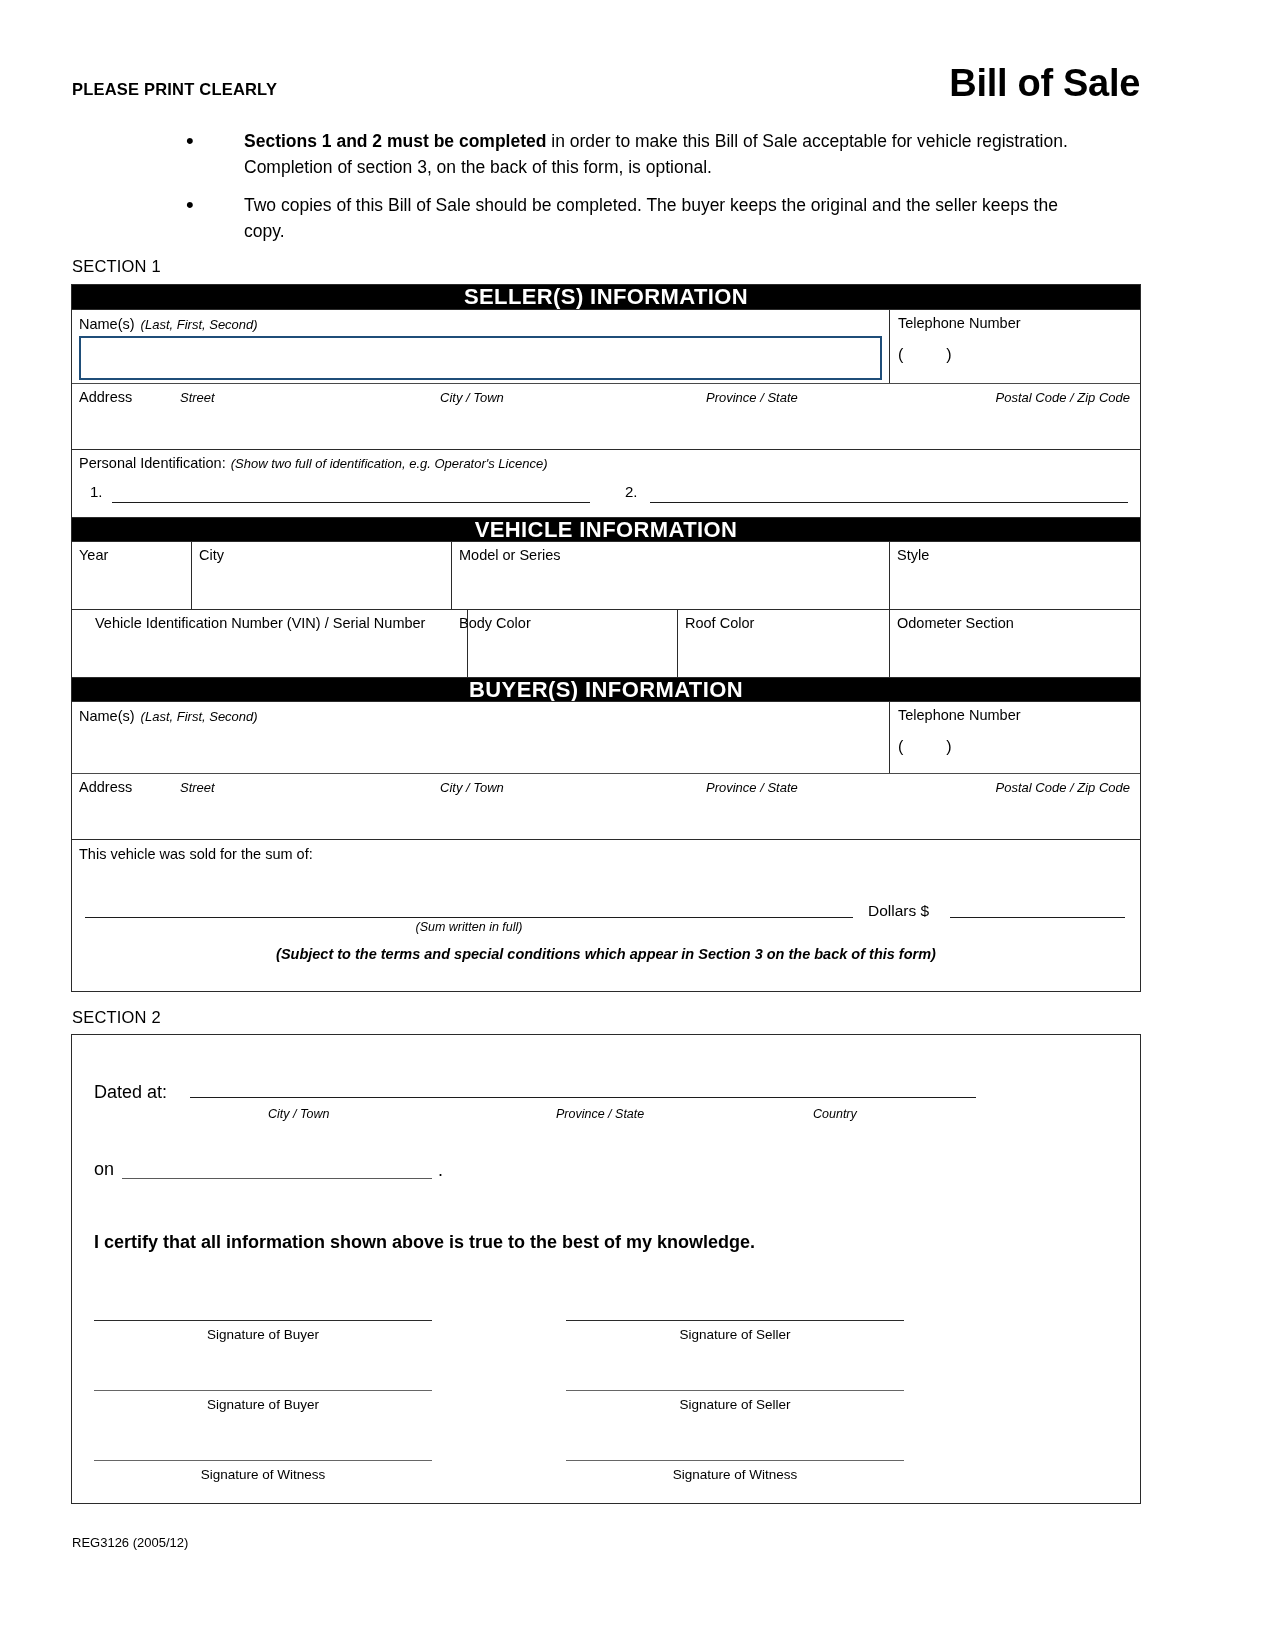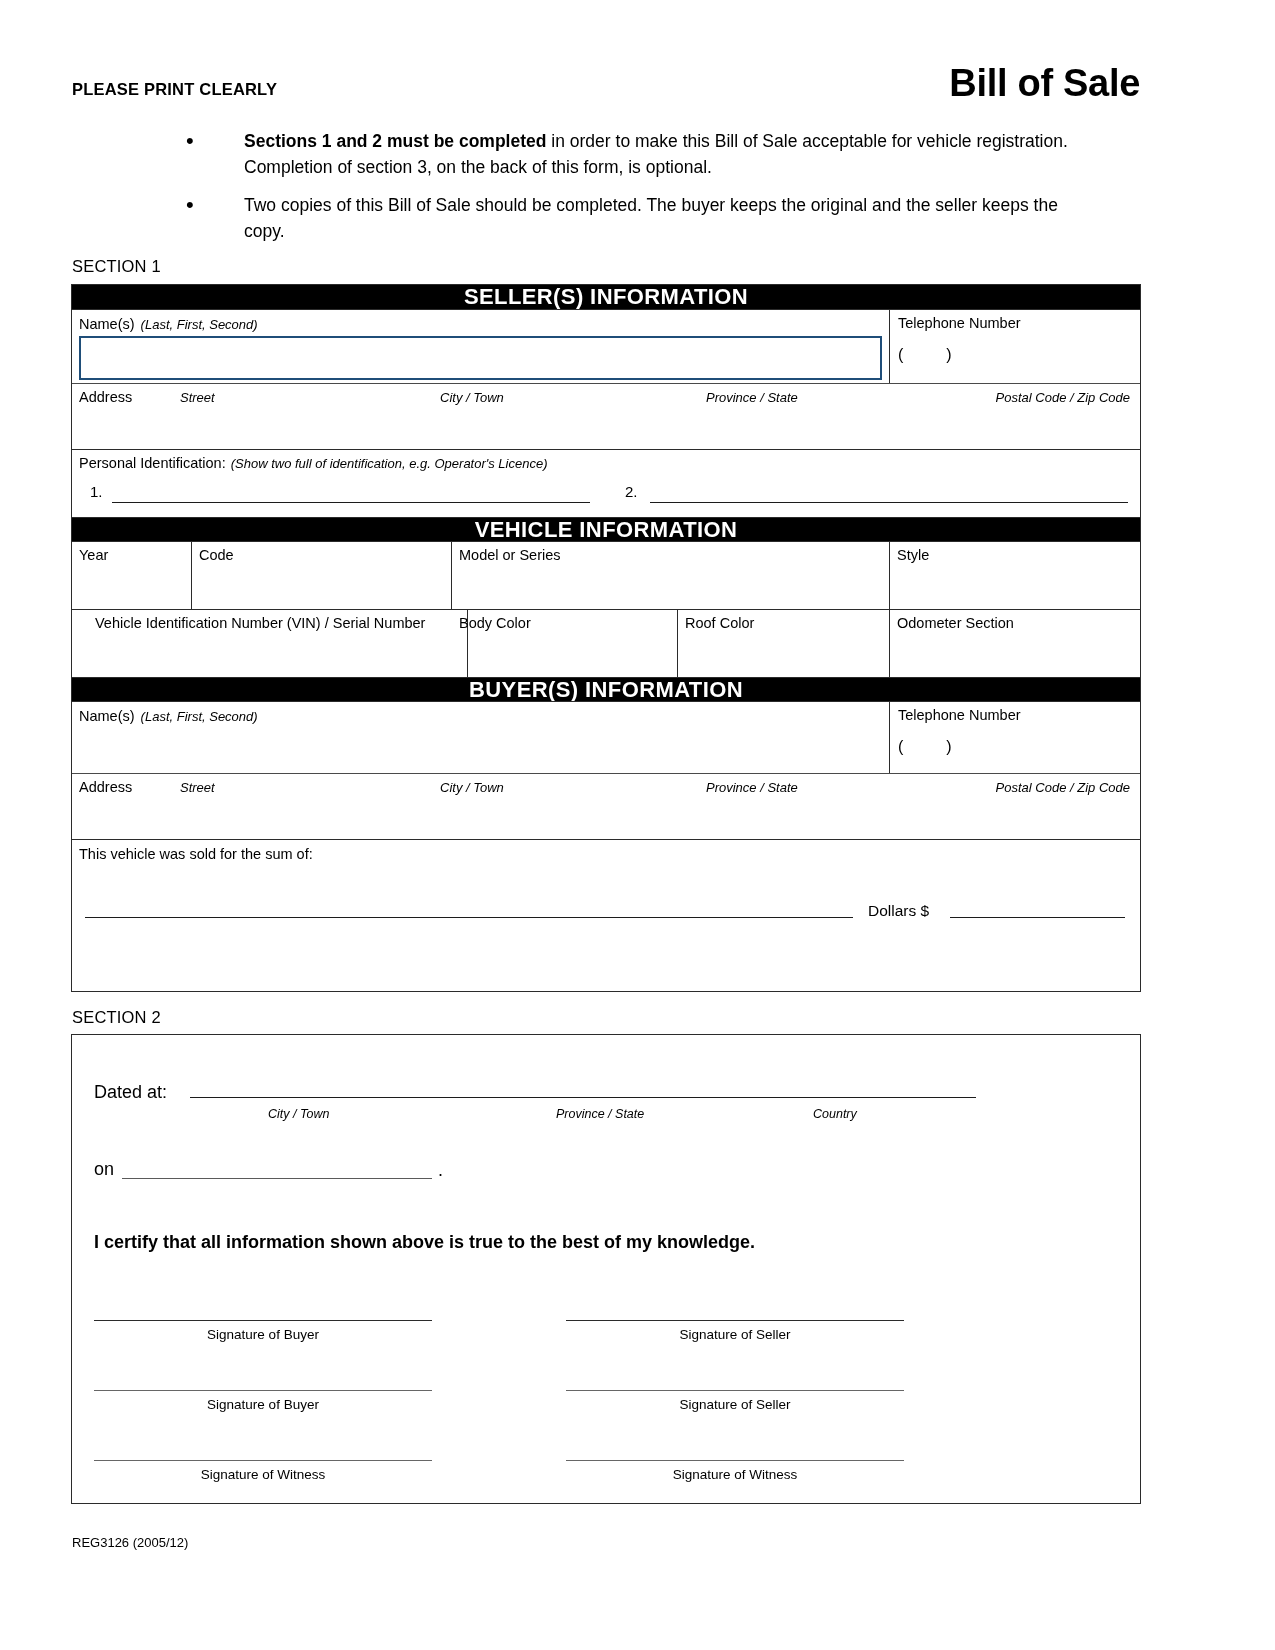--- a/index.html
+++ b/index.html
@@ -375,21 +375,21 @@
       <div class="pid-line2"></div>
     </div>
 
     <div class="bar hline">VEHICLE INFORMATION</div>
 
     <div class="row veh-row1 hline">
       <div class="cell" style="left:0px;width:120px;">
         <div class="lbl ct">Year</div>
       </div>
       <div class="cell" style="left:120px;width:260px;">
-        <div class="lbl ct">Code</div>
+        <div class="lbl ct">City</div>
       </div>
       <div class="cell" style="left:380px;width:438px;">
         <div class="lbl ct">Model or Series</div>
       </div>
       <div class="cell last" style="left:818px;width:248px;">
         <div class="lbl ct">Style</div>
       </div>
     </div>
 
     <div class="row veh-row2 hline">
@@ -423,22 +423,24 @@
       <div class="lbl addr-word">Address</div>
       <div class="lbl-it a-street">Street</div>
       <div class="lbl-it a-city">City / Town</div>
       <div class="lbl-it a-prov">Province / State</div>
       <div class="lbl-it a-post">Postal Code / Zip Code</div>
     </div>
 
     <div class="row sold-row hline">
       <div class="lbl sold-lbl">This vehicle was sold for the sum of:</div>
       <div class="sum-line"></div>
+      <div class="sum-cap">(Sum written in full)</div>
       <div class="dollars-word">Dollars $</div>
       <div class="dollars-line"></div>
+      <div class="subject-note">(Subject to the terms and special conditions which appear in Section 3 on the back of this form)</div>
     </div>
 
   </div>
 
   <div class="sec-label" id="sec2-label">SECTION 2</div>
 
   <div class="form2"></div>
 
   <div class="dated-word">Dated at:</div>
   <div class="dated-line"></div>

